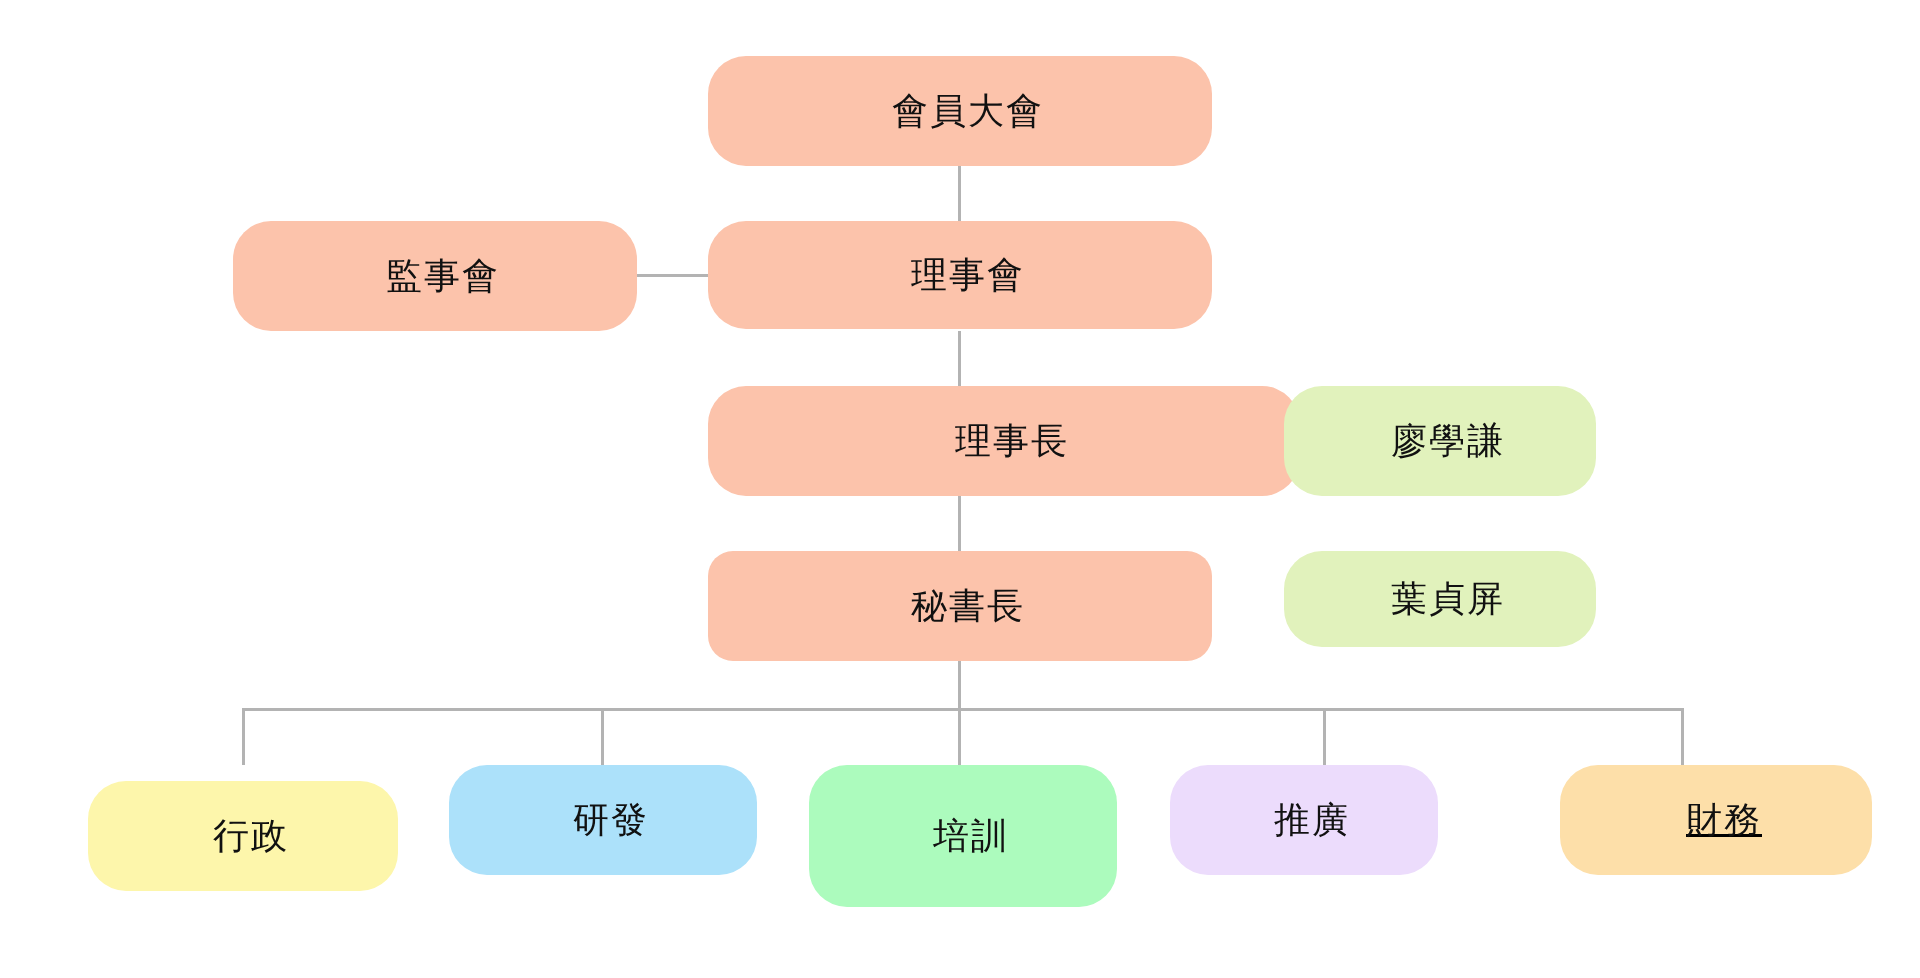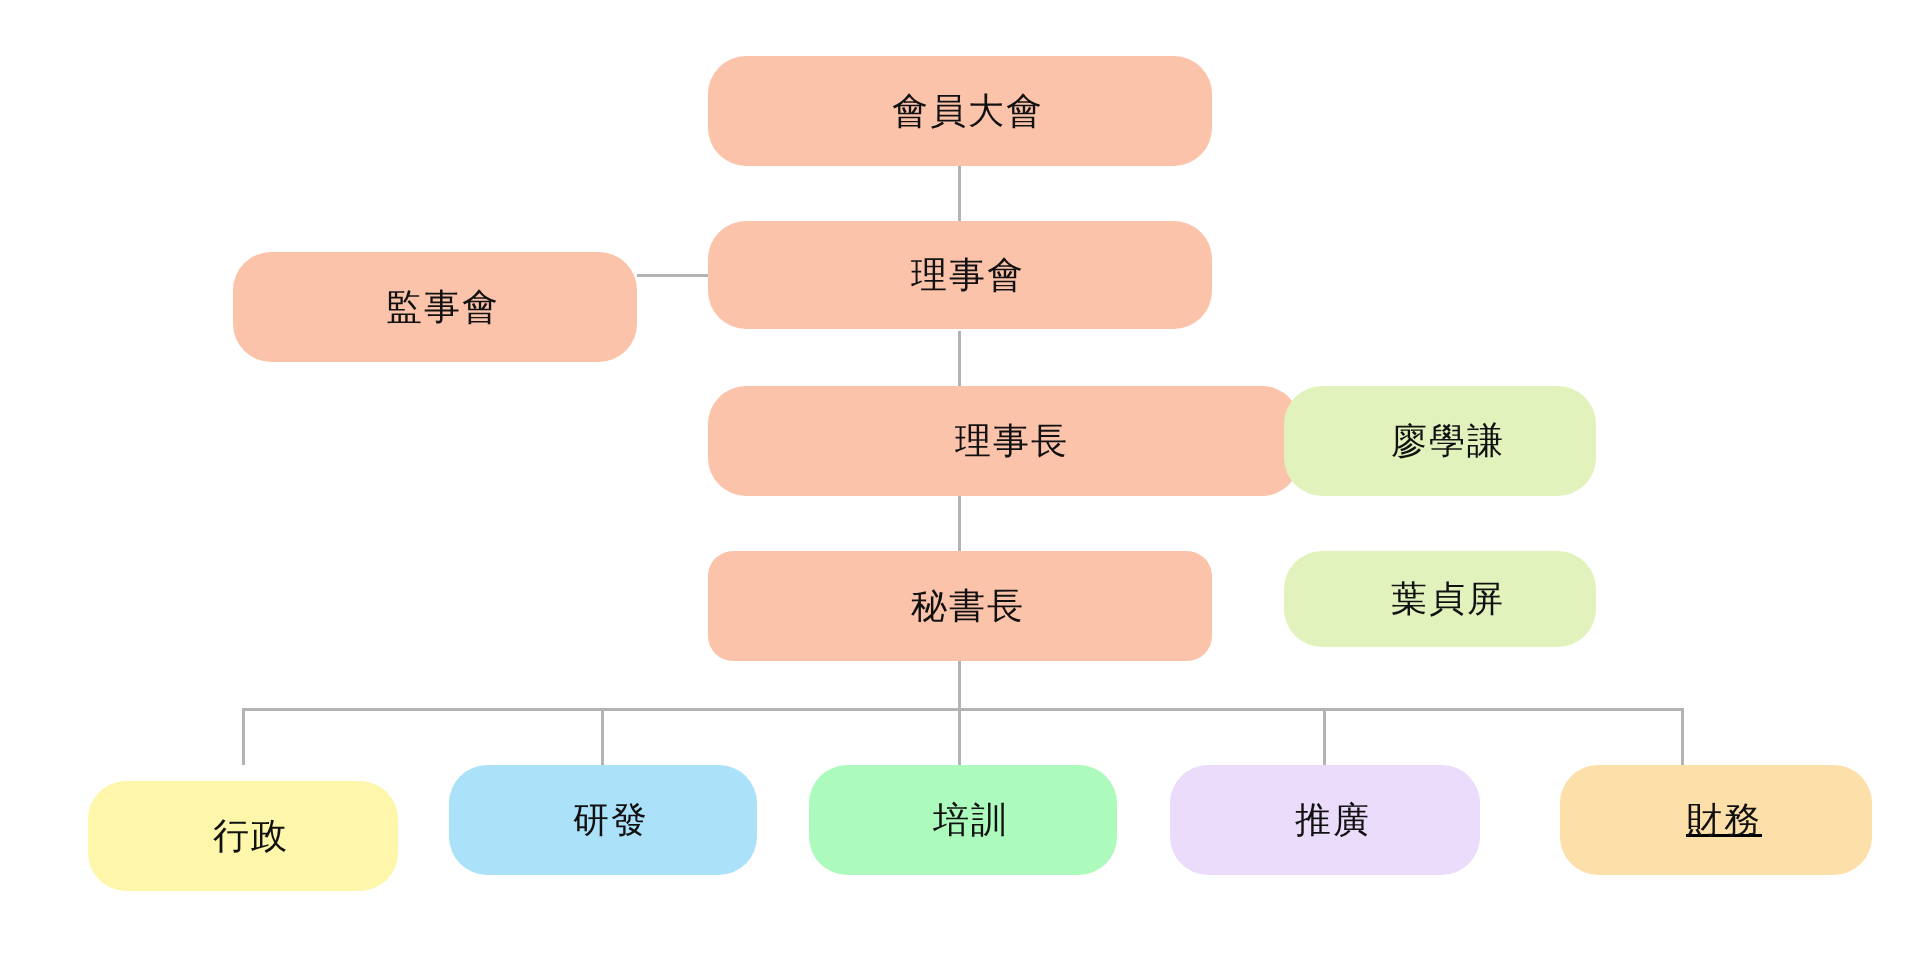--- a/index.html
+++ b/index.html
@@ -30,30 +30,30 @@
     color: #111111;
     letter-spacing: 2px;
     white-space: nowrap;
   }
   .connector {
     position: absolute;
     background: #b3b3b3;
   }
   
   .n-member-assembly   { left: 708px;  top: 56px;  width: 504px; height: 110px; }
-  .n-supervisory-board { left: 233px;  top: 221px; width: 404px; height: 110px; margin-top: 31px; }
+  .n-supervisory-board { left: 233px;  top: 221px; width: 404px; height: 110px; }
   .n-board-directors   { left: 708px;  top: 221px; width: 504px; height: 108px; }
   .n-chairman          { left: 708px;  top: 386px; width: 592px; height: 110px; }
   .n-chairman-name     { left: 1284px; top: 386px; width: 312px; height: 110px; }
   .n-secretary-general { left: 708px;  top: 551px; width: 504px; height: 110px; }
   .n-secretary-name    { left: 1284px; top: 551px; width: 312px; height: 96px; }
   .n-dept-admin        { left: 88px;   top: 765px; width: 310px; height: 110px; margin-top: 16px; }
   .n-dept-rnd          { left: 449px;  top: 765px; width: 308px; height: 110px; }
-  .n-dept-training     { left: 809px;  top: 765px; width: 308px; height: 110px; }
-  .n-dept-promotion    { left: 1170px; top: 765px; width: 310px; height: 110px; }
+  .n-dept-training     { left: 809px;  top: 765px; width: 308px; height: 142px; }
+  .n-dept-promotion    { left: 1170px; top: 765px; width: 268px; height: 110px; }
   .n-dept-finance      { left: 1560px; top: 765px; width: 312px; height: 110px; text-decoration: underline; }
   
   .c-v1   { left: 958px;  top: 166px; width: 3px;    height: 55px; }
   .c-h1   { left: 637px;  top: 274px; width: 71px;   height: 3px;  }
   .c-v2   { left: 958px;  top: 331px; width: 3px;    height: 55px; }
   .c-v3   { left: 958px;  top: 496px; width: 3px;    height: 55px; }
   .c-v4   { left: 958px;  top: 661px; width: 3px;    height: 104px;}
   .c-bus  { left: 242px;  top: 708px; width: 1442px; height: 3px;  }
   .c-d1   { left: 242px;  top: 708px; width: 3px;    height: 57px; }
   .c-d2   { left: 601px;  top: 708px; width: 3px;    height: 57px; }

